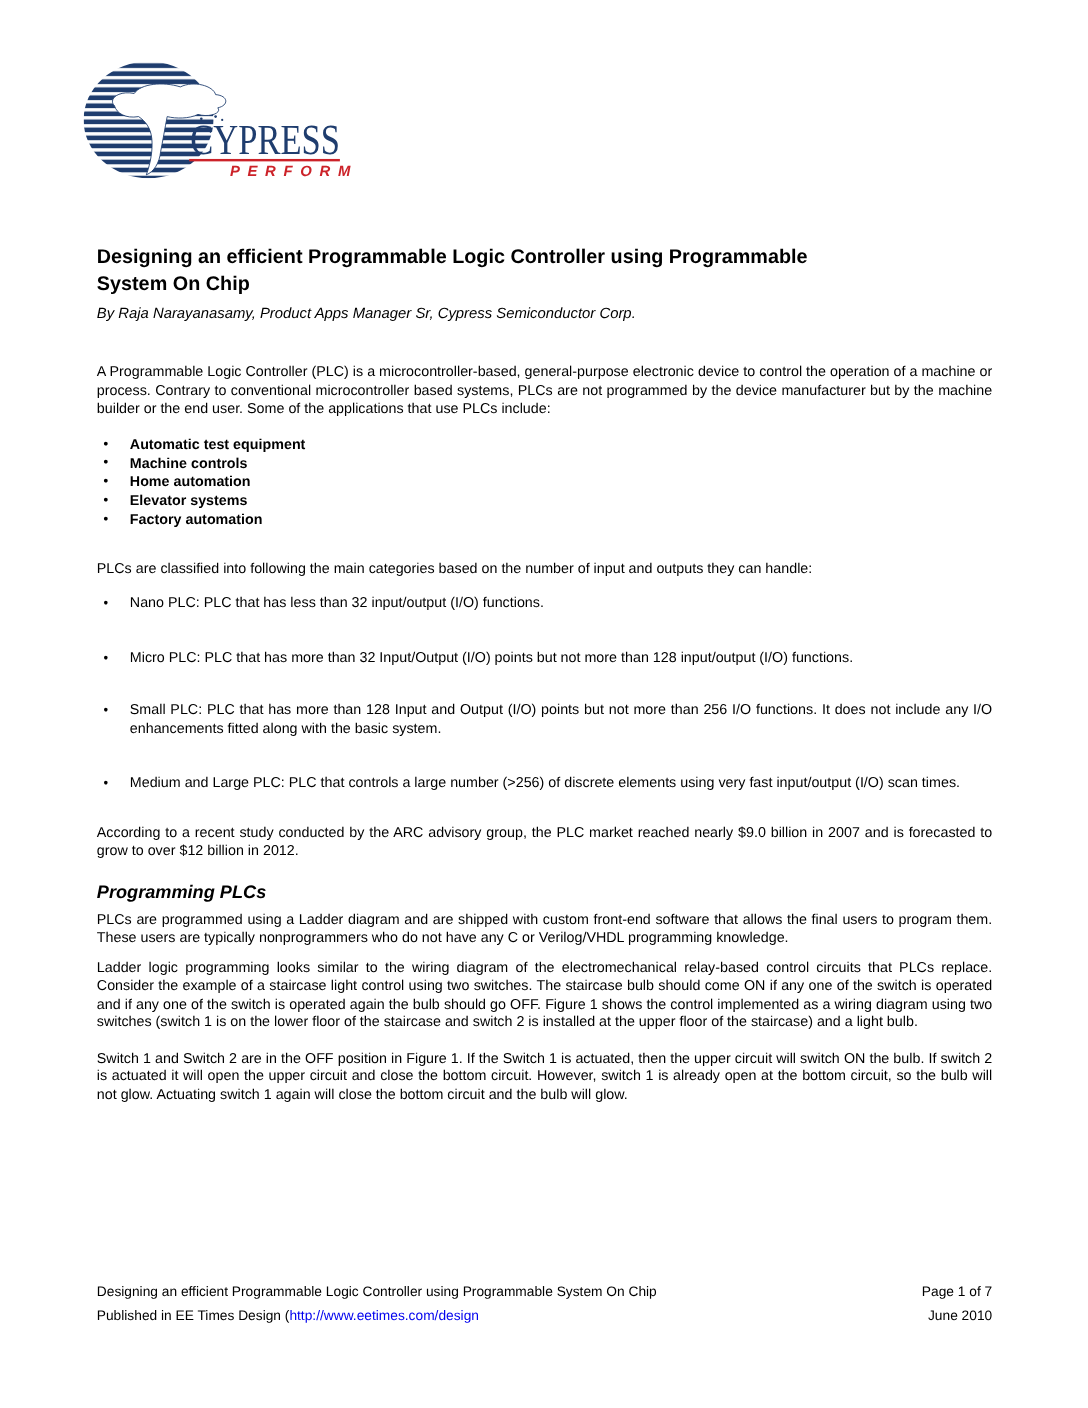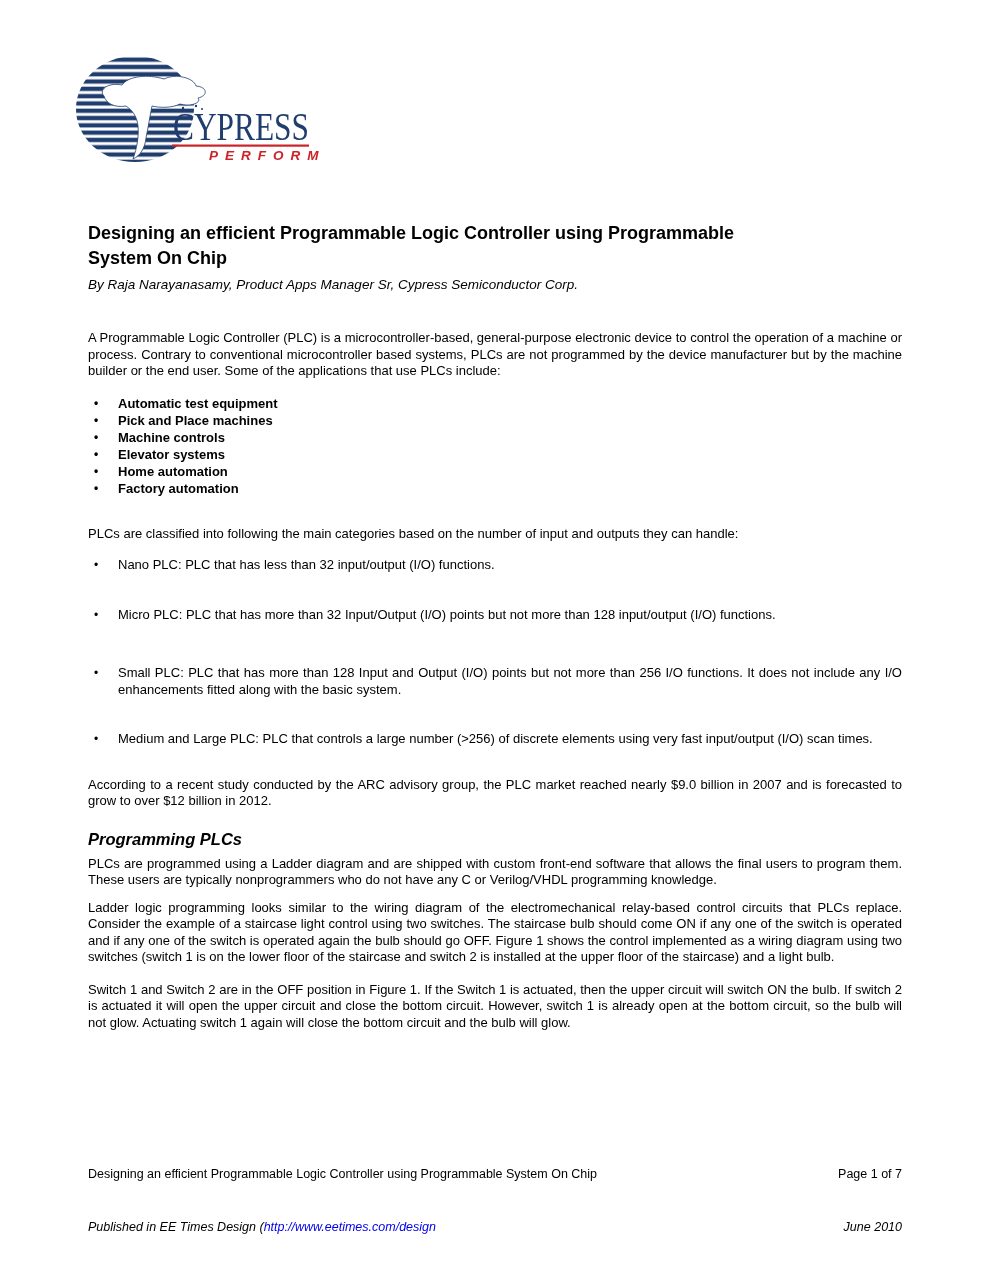--- a/index.html
+++ b/index.html
@@ -68,21 +68,21 @@
   }
   .cat-item::before {
     content: "\2022";
     position: absolute;
     left: 6px;
     top: 0;
     font-size: 12px;
   }
   .cat-1 { margin-top: 15px; }
   .cat-2 { margin-top: 33px; }
-  .cat-3 { margin-top: 42px; }
+  .cat-3 { margin-top: 31px; }
   .cat-4 { margin-top: 33px; }
   .p-market { margin-top: 29px; }
   .section-heading {
     margin: 19px 0 0 0;
     font-size: 16.5px;
     line-height: 21px;
     font-weight: bold;
     font-style: italic;
     text-align: left;
   }
@@ -96,21 +96,21 @@
     top: 1166px;
     width: 814px;
     font-size: 12.5px;
     line-height: 16px;
   }
   .footer-row {
     display: flex;
     justify-content: space-between;
     align-items: baseline;
   }
-  .footer-row2 { margin-top: 37px; font-style: italic; }
+  .footer-row2 { margin-top: 6px; }
   .footer a {
     color: #0000ee;
     text-decoration: none;
   }
 </style>
 </head>
 <body>
 
 <div class="page">
 
@@ -153,24 +153,23 @@
       <span>Designing an efficient Programmable Logic Controller using Programmable</span><br>
       <span>System On Chip</span>
     </h1>
 
     <p class="byline">By Raja Narayanasamy, Product Apps Manager Sr,  Cypress Semiconductor Corp.</p>
 
     <p class="para p-intro">A Programmable Logic Controller (PLC) is a microcontroller-based, general-purpose electronic device to control the operation of a machine or process. Contrary to conventional microcontroller based systems, PLCs are not programmed by the device manufacturer but by the machine builder or the end user. Some of the applications that use PLCs include:</p>
 
     <div class="apps-list">
       <div class="app-item">Automatic test equipment</div>
-      <div class="app-item">Pick and Place machines</div>
       <div class="app-item">Machine controls</div>
+      <div class="app-item">Home automation</div>
       <div class="app-item">Elevator systems</div>
-      <div class="app-item">Home automation</div>
       <div class="app-item">Factory automation</div>
     </div>
 
     <p class="para p-classified">PLCs are classified into following the main categories based on the number of input and outputs they can handle:</p>
 
     <div>
       <div class="cat-item cat-1">Nano PLC: PLC that has less than 32 input/output (I/O) functions.</div>
       <div class="cat-item cat-2">Micro PLC: PLC that has more than 32 Input/Output (I/O) points but not more than 128  input/output (I/O) functions.</div>
       <div class="cat-item cat-3">Small PLC: PLC that has more than 128 Input and Output (I/O) points but not more than 256 I/O functions. It does not include any I/O enhancements fitted along with the basic system.</div>
       <div class="cat-item cat-4">Medium and Large PLC: PLC that controls a large number (&gt;256) of discrete elements using very fast input/output (I/O) scan times.</div>

